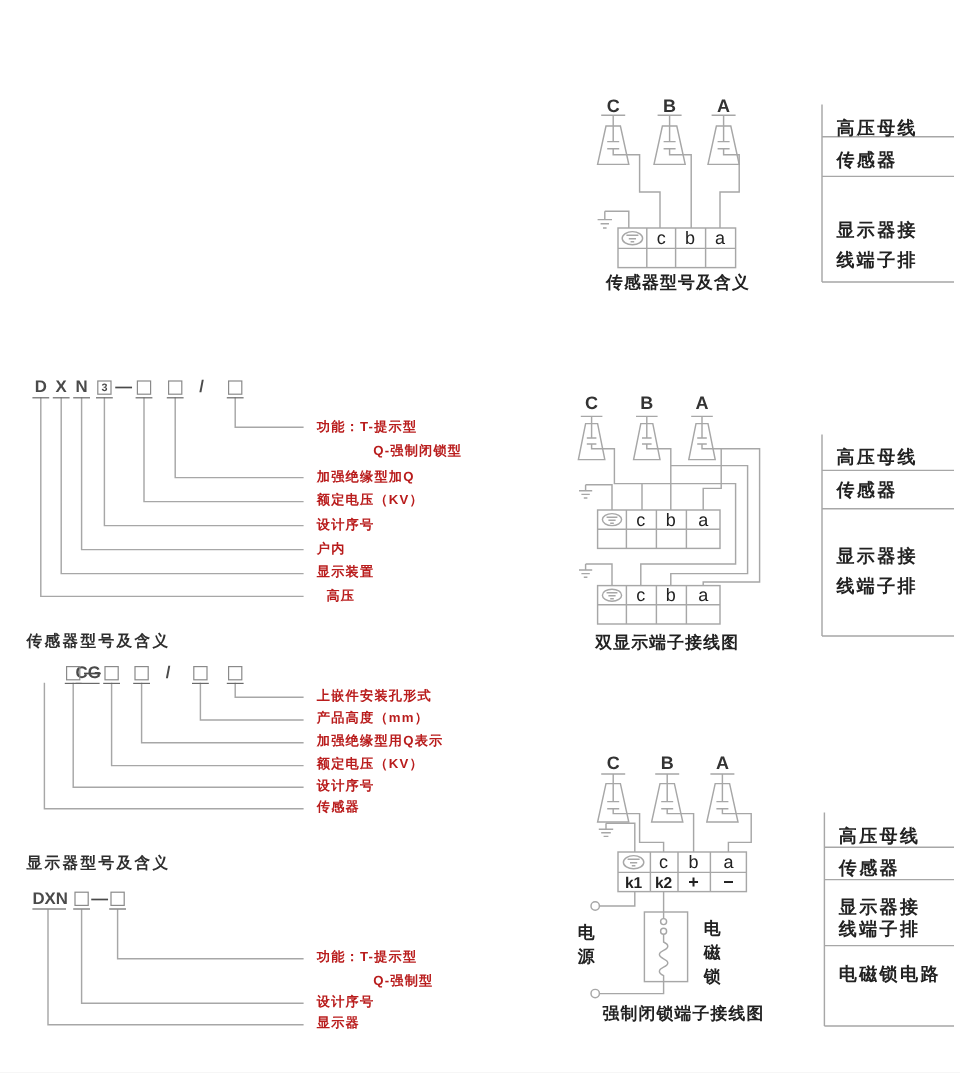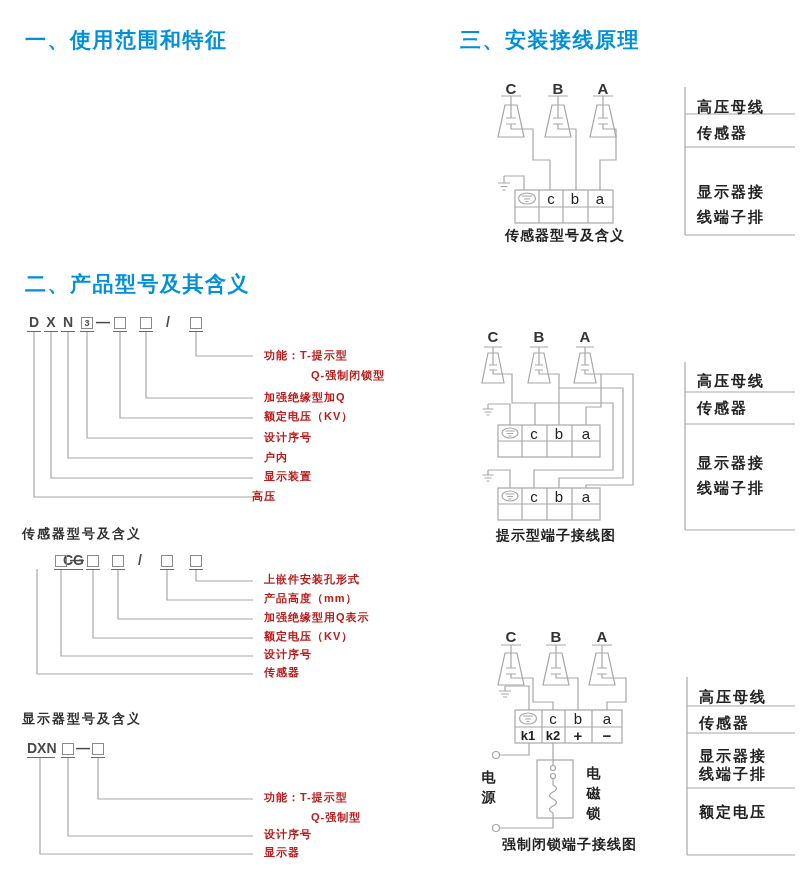--- a/index.html
+++ b/index.html
@@ -113,23 +113,21 @@
       <circle cx="553" cy="768" r="2.5"></circle>
       <circle cx="553" cy="776" r="2.5"></circle>
       <path d="M553 778.5 V785 q7 3.5 0 7 q-7 3.5 0 7 q7 3.5 0 7 q-7 3.5 0 7 V828 H500"></path>
       <circle cx="496" cy="828" r="3.5"></circle>
     </g>
     <g>
       <path d="M687 677 V855 M687 706 H795 M687 733 H795 M687 788 H795 M687 855 H795"></path>
     </g>
   </svg>
 
-  <div class="h1" style="left:25px;top:26px;">一、使用范围和特征</div>
-
-  <div class="h1" style="left:25px;top:270px;">二、产品型号及其含义</div>
+
 
   <div class="sym u" style="left:27px;top:314px;">D</div>
   <div class="sym u" style="left:44px;top:314px;">X</div>
   <div class="sym u" style="left:61px;top:314px;">N</div>
   <div class="sym u" style="left:80px;top:314px;">
       <div class="sq">3</div>
     </div>
   <div class="sym" style="left:96px;top:314px;">—</div>
   <div class="sym u" style="left:113px;top:314px;">
       <div class="sq"></div>
@@ -142,21 +140,21 @@
       <div class="sq"></div>
     </div>
 
   <div class="tlabel" style="left:264px;top:348px;">功能：T-提示型</div>
   <div class="tlabel" style="left:311px;top:368px;">Q-强制闭锁型</div>
   <div class="tlabel" style="left:264px;top:390px;">加强绝缘型加Q</div>
   <div class="tlabel" style="left:264px;top:409px;">额定电压（KV）</div>
   <div class="tlabel" style="left:264px;top:430px;">设计序号</div>
   <div class="tlabel" style="left:264px;top:450px;">户内</div>
   <div class="tlabel" style="left:264px;top:469px;">显示装置</div>
-  <div class="tlabel" style="left:252px;top:489px;">高压</div>
+  <div class="tlabel" style="left:272px;top:489px;">高压</div>
 
   <div class="subhead" style="left:22px;top:525px;">传感器型号及含义</div>
   <div class="sym u wide20" style="left:27px;top:552px;margin-left:36px;">CG</div>
   <div class="sym u" style="left:54px;top:552px;">
       <div class="sq"></div>
     </div>
   <div class="sym" style="left:70px;top:552px;">—</div>
   <div class="sym u" style="left:86px;top:552px;">
       <div class="sq"></div>
     </div>
@@ -186,21 +184,20 @@
   <div class="sym" style="left:76px;top:740px;">—</div>
   <div class="sym u" style="left:91px;top:740px;">
       <div class="sq"></div>
     </div>
 
   <div class="tlabel" style="left:264px;top:790px;">功能：T-提示型</div>
   <div class="tlabel" style="left:311px;top:810px;">Q-强制型</div>
   <div class="tlabel" style="left:264px;top:827px;">设计序号</div>
   <div class="tlabel" style="left:264px;top:845px;">显示器</div>
 
-  <div class="h1" style="left:460px;top:26px;">三、安装接线原理</div>
 
   <div class="phase" style="left:504px;top:80px;">C</div>
   <div class="phase" style="left:551px;top:80px;">B</div>
   <div class="phase" style="left:596px;top:80px;">A</div>
   <div class="term" style="left:543px;top:190px;">c</div>
   <div class="term" style="left:567px;top:190px;">b</div>
   <div class="term" style="left:592px;top:190px;">a</div>
   <div class="caption" style="left:505px;top:227px;">传感器型号及含义</div>
   <div class="side" style="left:697px;top:98px;">高压母线</div>
   <div class="side" style="left:697px;top:124px;">传感器</div>
@@ -209,21 +206,21 @@
 
   <div class="phase" style="left:486px;top:328px;">C</div>
   <div class="phase" style="left:532px;top:328px;">B</div>
   <div class="phase" style="left:578px;top:328px;">A</div>
   <div class="term" style="left:526px;top:425px;">c</div>
   <div class="term" style="left:551px;top:425px;">b</div>
   <div class="term" style="left:578px;top:425px;">a</div>
   <div class="term" style="left:526px;top:488px;">c</div>
   <div class="term" style="left:551px;top:488px;">b</div>
   <div class="term" style="left:578px;top:488px;">a</div>
-  <div class="caption" style="left:496px;top:527px;">提示型端子接线图</div>
+  <div class="caption" style="left:496px;top:527px;">双显示端子接线图</div>
   <div class="side" style="left:697px;top:372px;">高压母线</div>
   <div class="side" style="left:697px;top:399px;">传感器</div>
   <div class="side" style="left:697px;top:454px;">显示器接</div>
   <div class="side" style="left:697px;top:479px;">线端子排</div>
 
   <div class="phase" style="left:504px;top:628px;">C</div>
   <div class="phase" style="left:549px;top:628px;">B</div>
   <div class="phase" style="left:595px;top:628px;">A</div>
   <div class="term" style="left:545px;top:710px;">c</div>
   <div class="term" style="left:570px;top:710px;">b</div>
@@ -232,15 +229,15 @@
   <div class="term k" style="left:545px;top:727px;">k2</div>
   <div class="term sign" style="left:570px;top:727px;">+</div>
   <div class="term sign" style="left:599px;top:727px;">−</div>
   <div class="vtext" style="left:480px;top:767px;">电源</div>
   <div class="vtext" style="left:585px;top:763px;">电磁锁</div>
   <div class="caption" style="left:502px;top:836px;">强制闭锁端子接线图</div>
   <div class="side" style="left:699px;top:688px;">高压母线</div>
   <div class="side" style="left:699px;top:714px;">传感器</div>
   <div class="side" style="left:699px;top:747px;">显示器接</div>
   <div class="side" style="left:699px;top:765px;">线端子排</div>
-  <div class="side" style="left:699px;top:803px;">额定电压</div>
+  <div class="side" style="left:699px;top:803px;">电磁锁电路</div>
 
 </div>
 
 </body></html>

